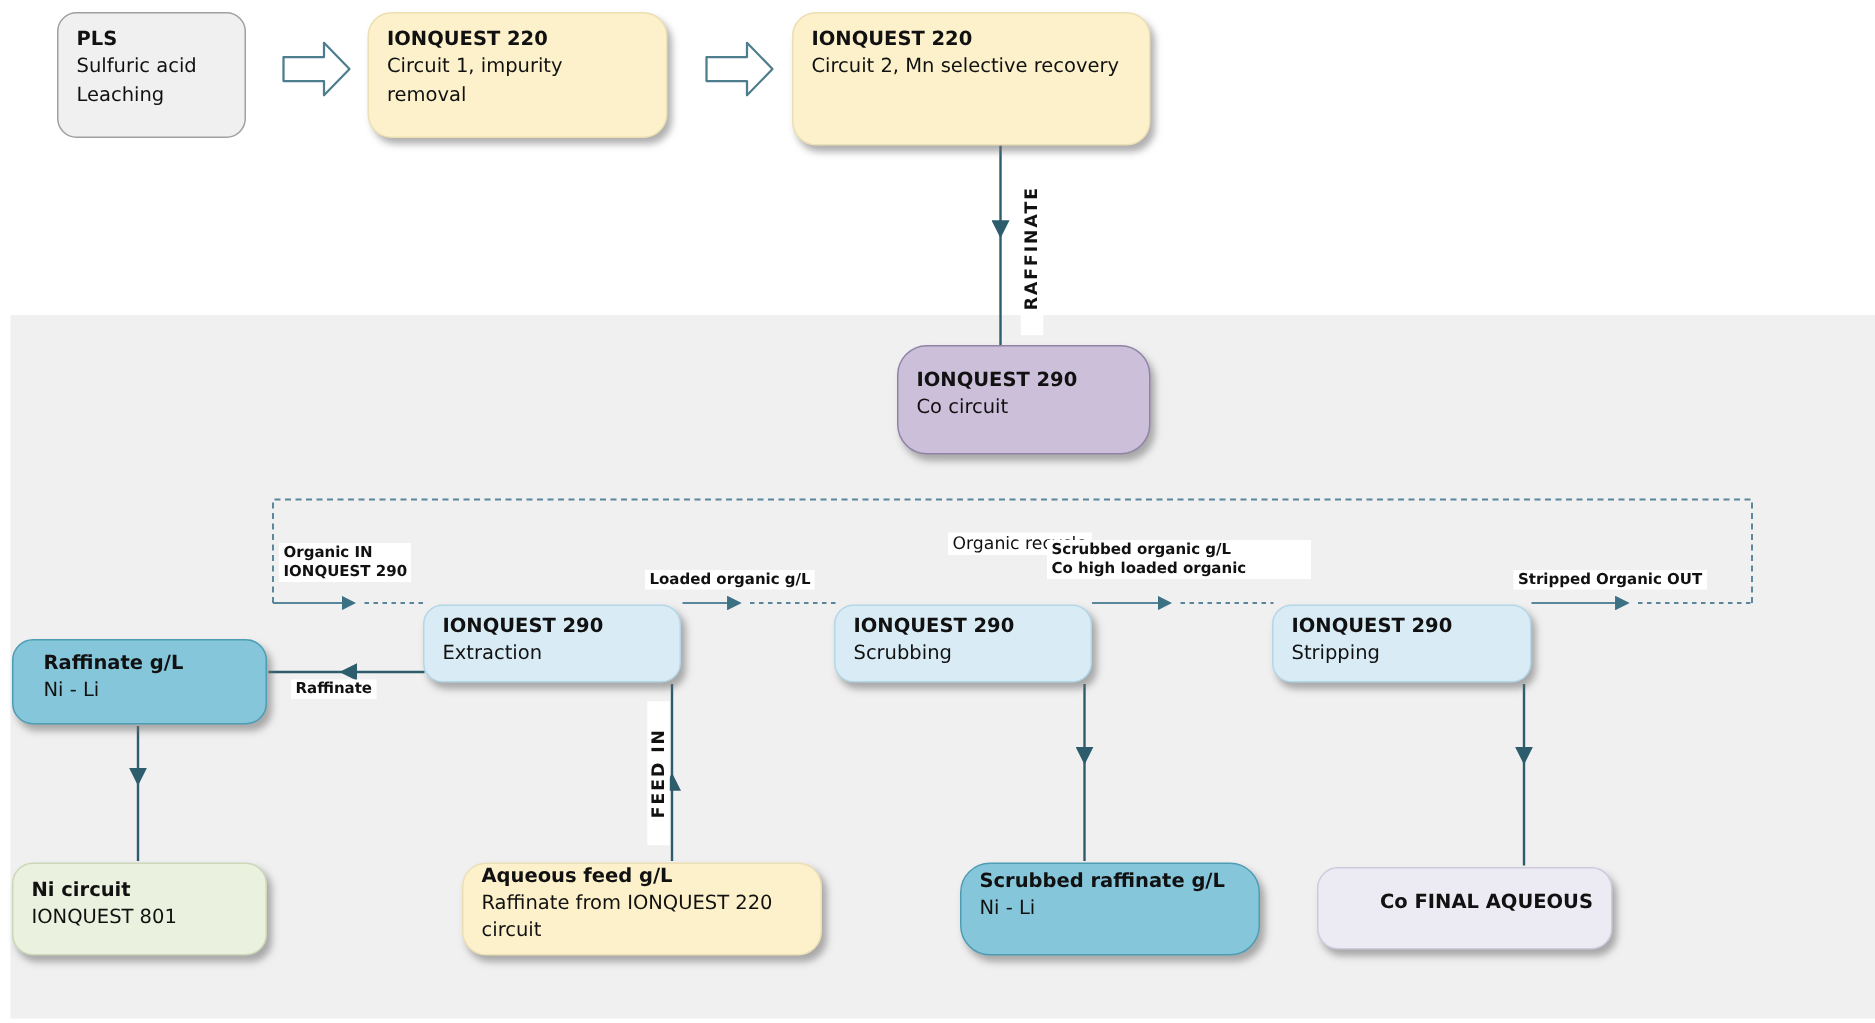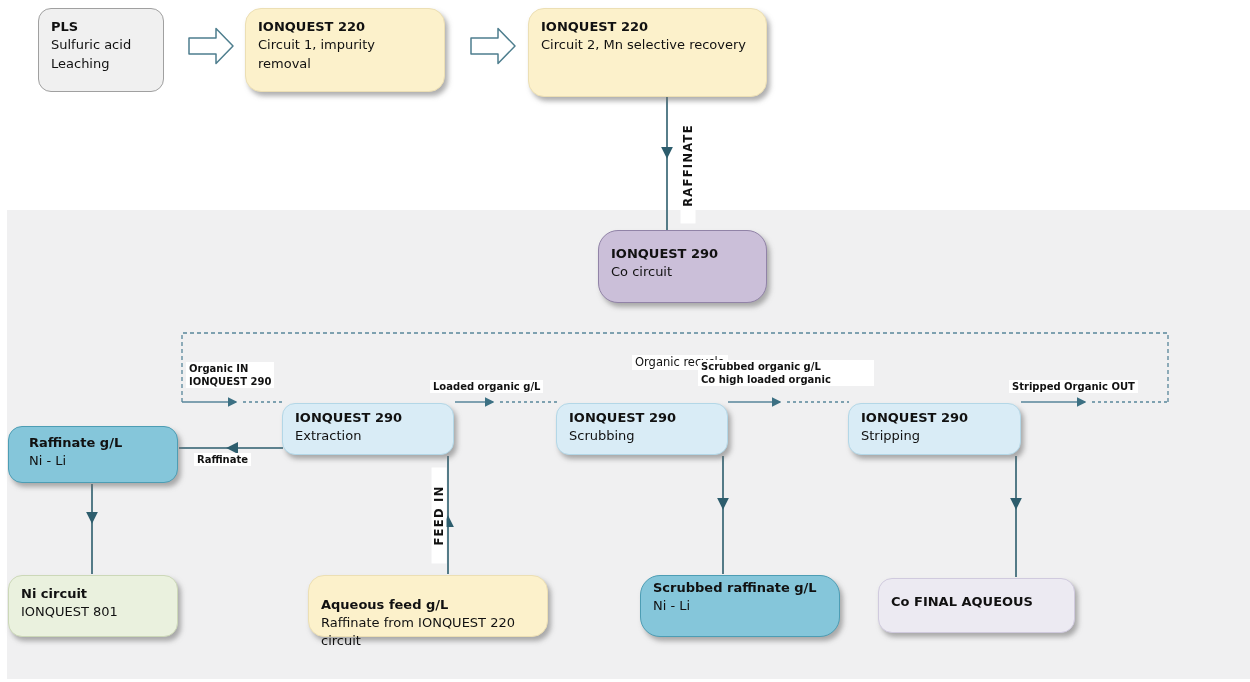--- a/index.html
+++ b/index.html
@@ -21,24 +21,24 @@
   .node--c1{left:245px;top:8px;width:200px;height:84px;border-radius:16px;}
   .node--c2{left:528px;top:8px;width:239px;height:89px;border-radius:16px;}
   .node--purple{left:598px;top:230px;width:169px;height:73px;background:#cbbfd9;border:1px solid #9183a7;border-radius:20px;padding-top:14px;}
   .node--blue{background:#d9ecf6;border:1px solid #b3d7e7;border-radius:13px;height:52px;padding-top:5px;}
   .node--extraction{left:282px;top:403px;width:172px;}
   .node--scrubbing{left:556px;top:403px;width:172px;}
   .node--stripping{left:848px;top:403px;width:173px;}
   .node--teal{background:#85c6da;border:1px solid #4d9db4;}
   .node--raffinate{left:8px;top:426px;width:170px;height:57px;border-radius:14px;padding-top:7px;padding-left:20px;}
   .node--green{left:8px;top:575px;width:170px;height:62px;background:#eaf1de;border:1px solid #ccd8b8;border-radius:14px;}
-  .node--feed{left:308px;top:575px;width:240px;height:62px;border-radius:16px;padding-top:20px;line-height:1.4;}
+  .node--feed{left:308px;top:575px;width:240px;height:62px;border-radius:16px;padding-top:0;line-height:1.4;}
   .node--scrubraff{left:640px;top:575px;width:200px;height:62px;border-radius:20px;padding:3px 12px;line-height:1.4;}
   .node--lavender{left:878px;top:578px;width:197px;height:55px;background:#eceaf2;border:1px solid #d0cade;border-radius:14px;
-    display:flex;align-items:center;padding-top:0;}
+    display:flex;align-items:center;padding-top:0;justify-content:flex-end;}
   .flow-label{
     position:absolute;z-index:3;font-size:10px;font-weight:bold;background:#ffffff;
     padding:0 3px;white-space:pre-line;line-height:1.3;
   }
   .flow-label--center{}
   .flow-label--plain{font-weight:normal;font-size:11.5px;}
   .flow-label--vert{transform:rotate(-90deg);letter-spacing:1.3px;font-size:11.5px;text-align:center;}
   .lbl-organic-in{left:186px;top:362px;}
   .lbl-loaded{left:430px;top:380px;}
   .lbl-scrubbed{left:698px;top:360px;width:170px;}

